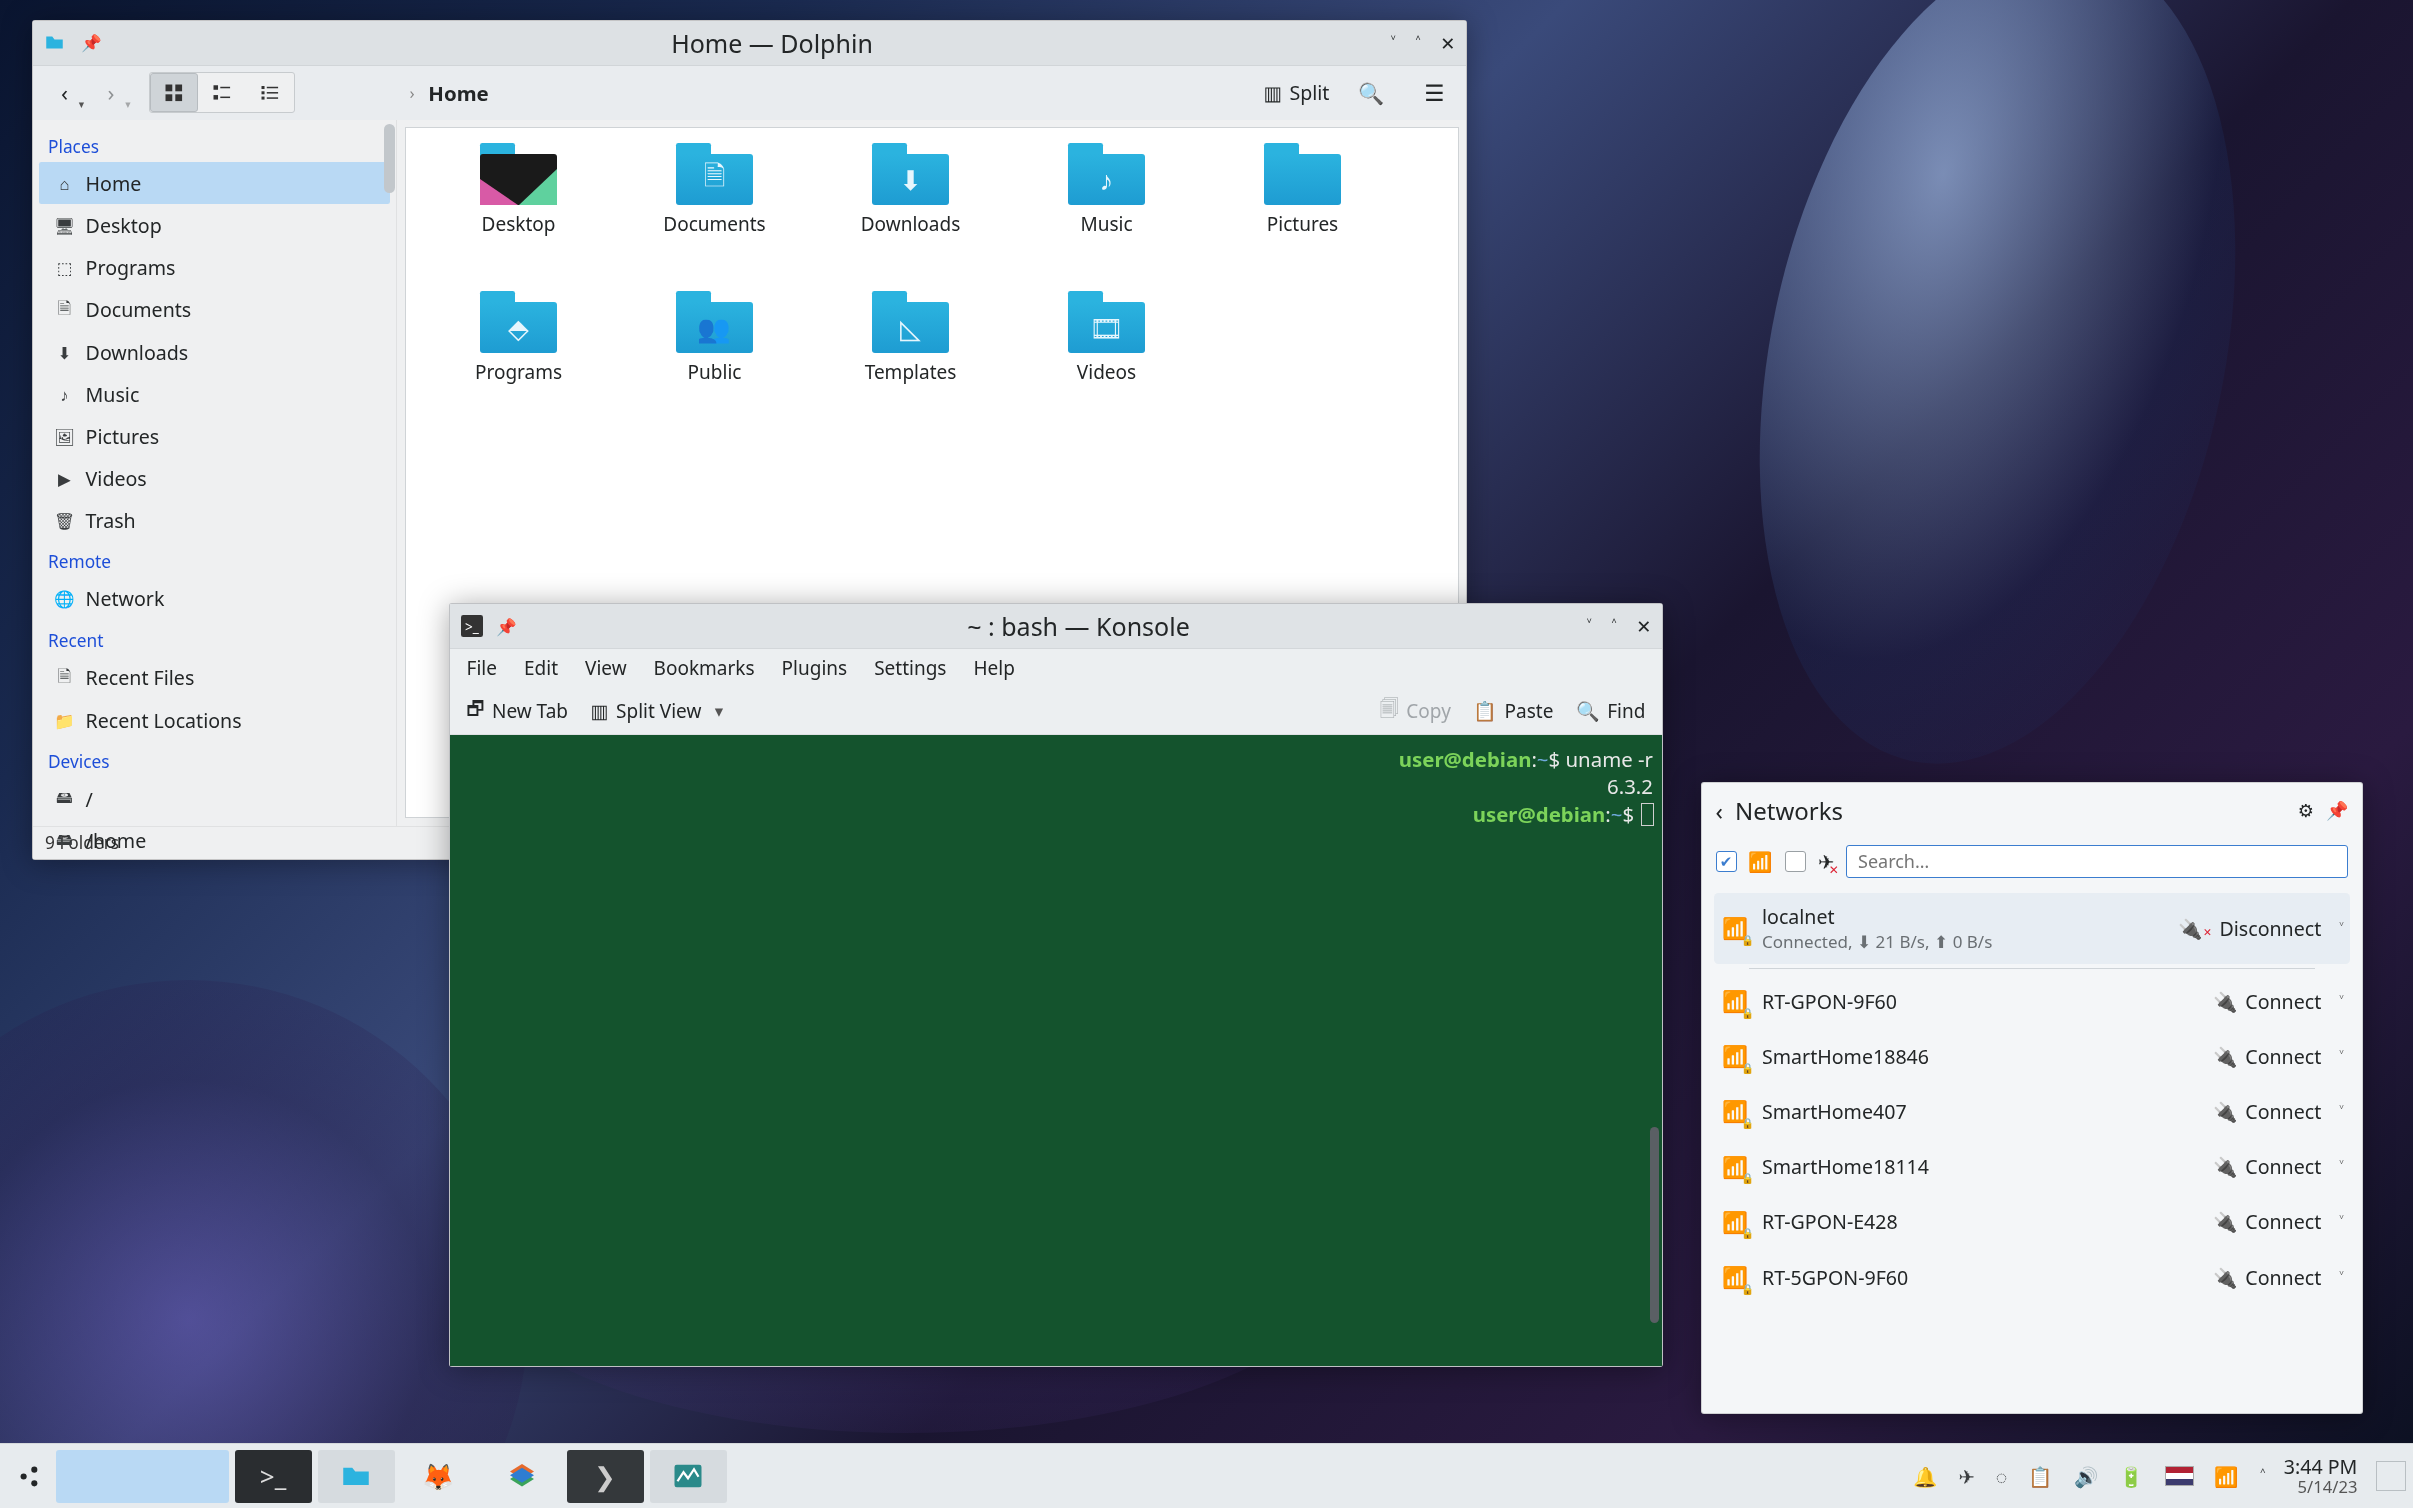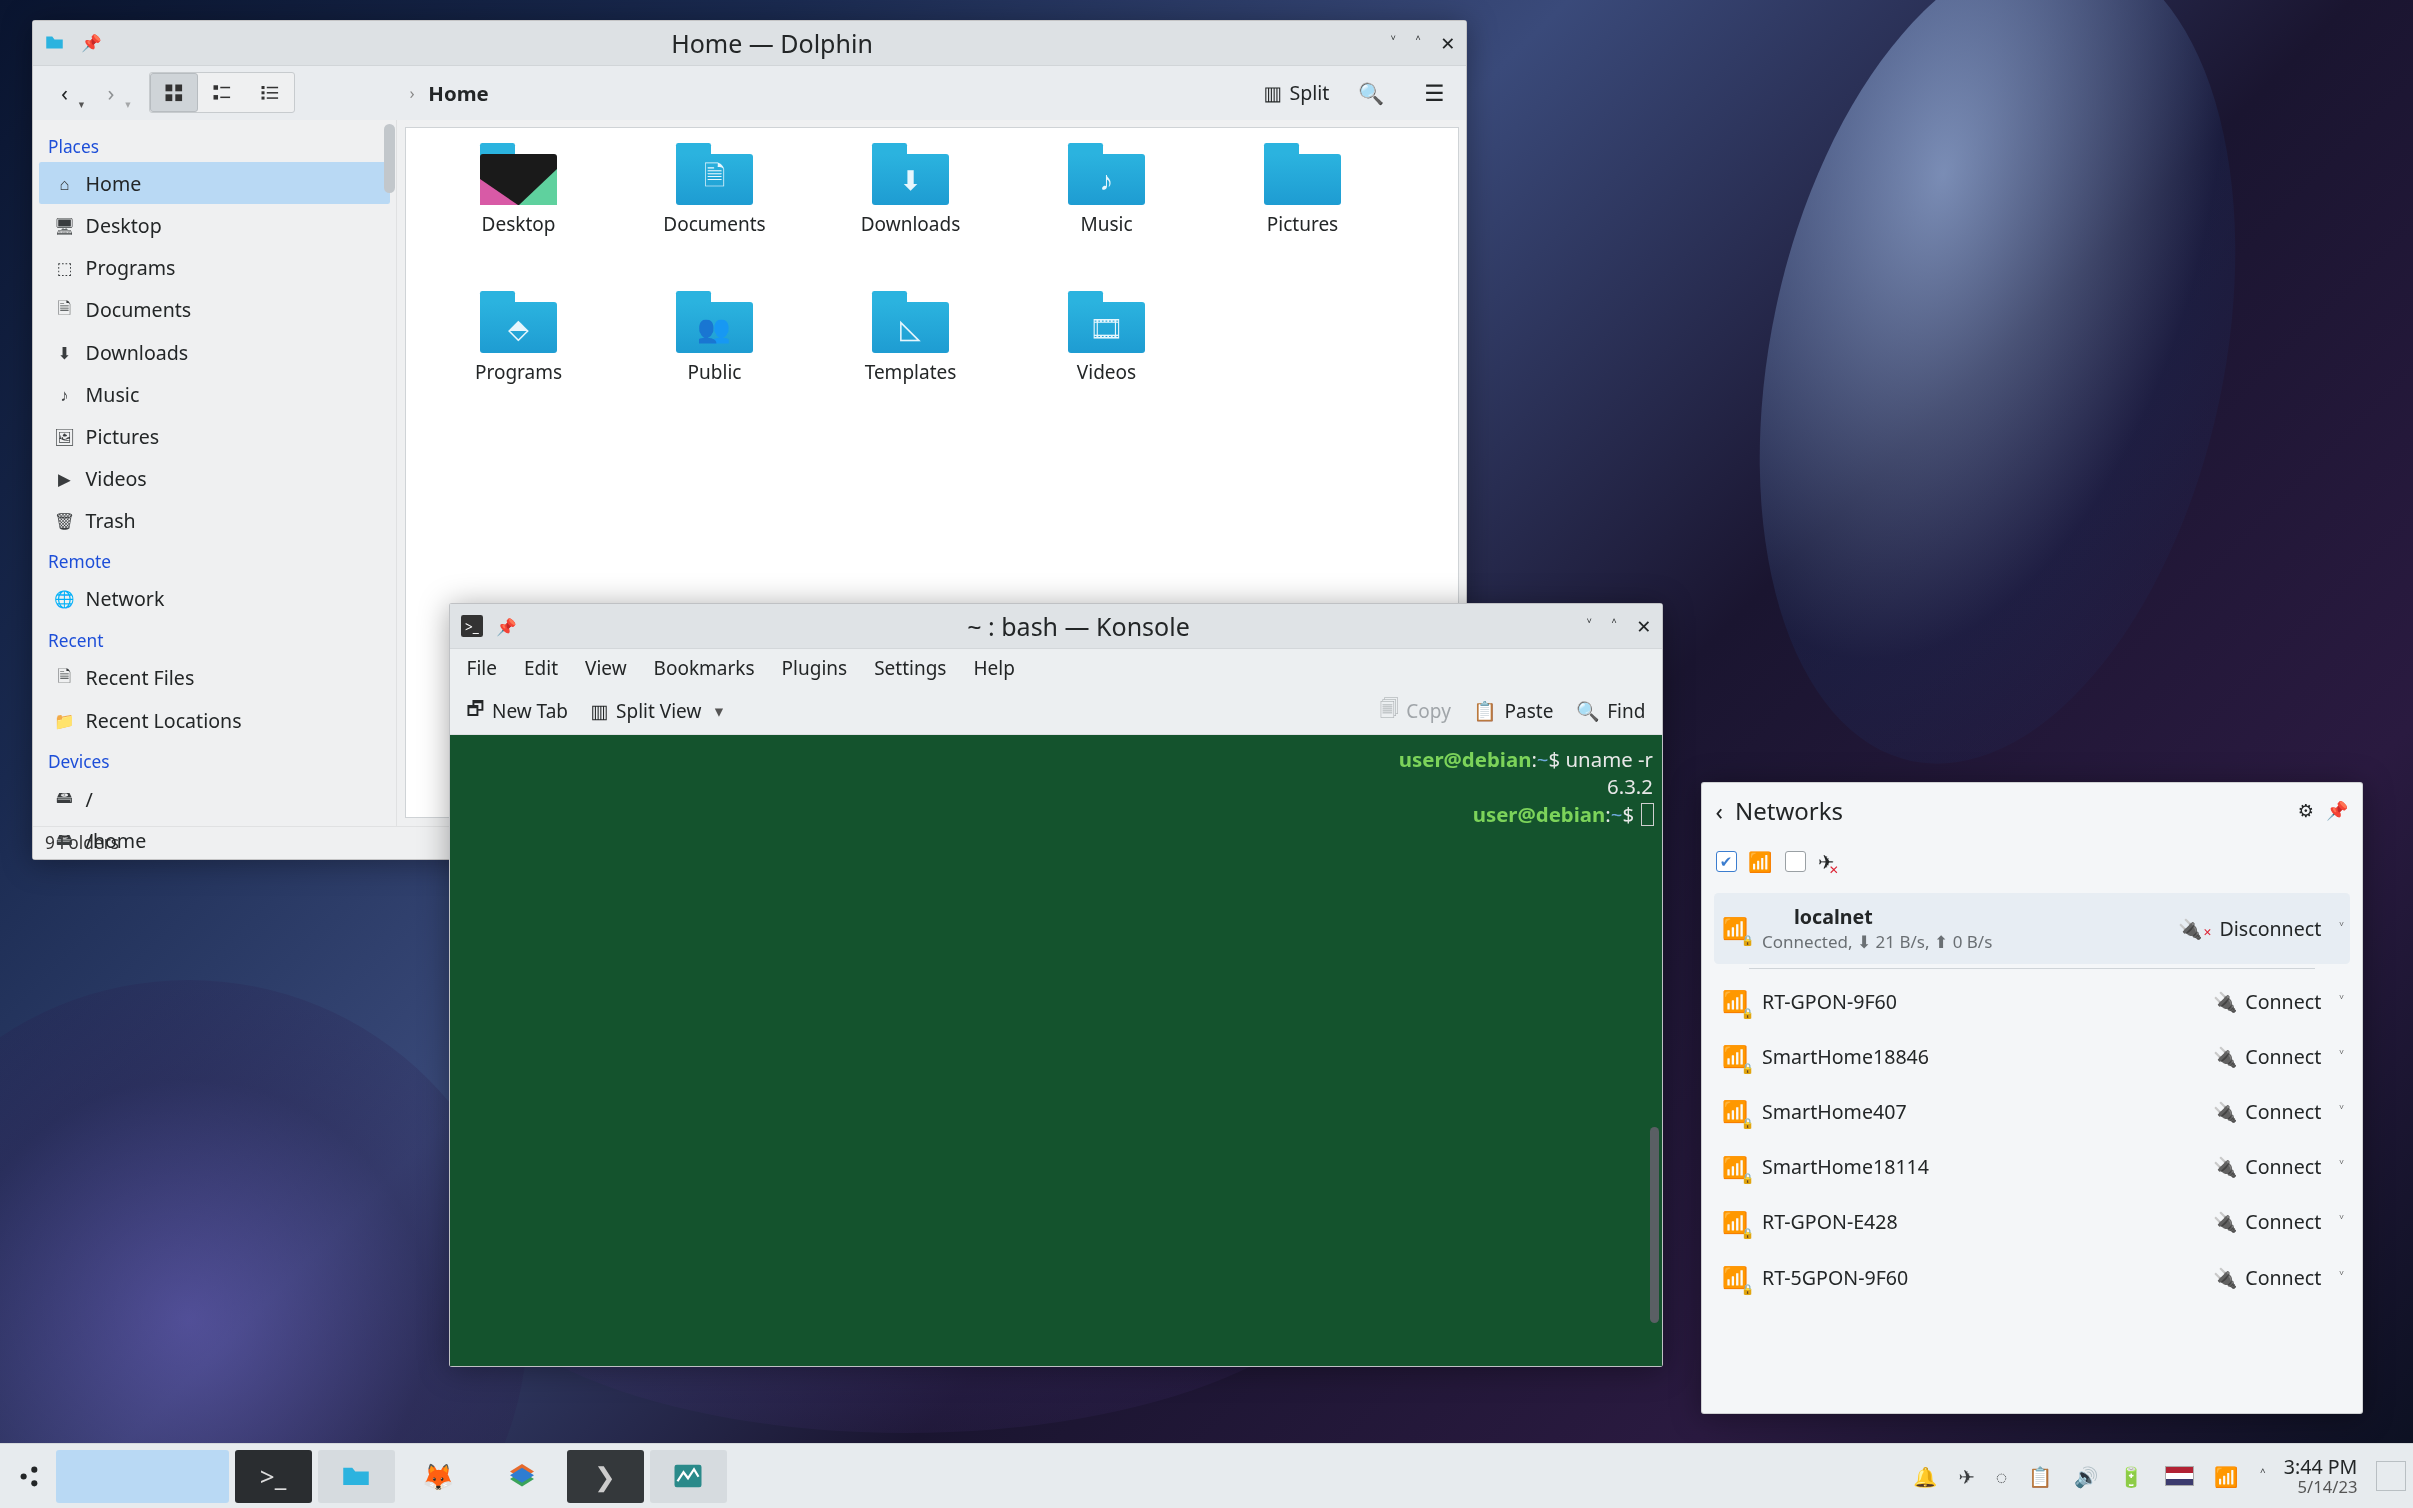--- a/index.html
+++ b/index.html
@@ -150,21 +150,21 @@
   background:#fff; color:#888;
 }
 .net-list { padding: 7.5px 12px; display:flex; flex-direction:column; }
 .net-row { display:flex; align-items:center; padding:13.6px 6px; gap:12px; border-radius:4.5px;}
 .net-row:first-child { background:#e7edf3; padding-top:10.6px; padding-bottom:10.6px;}
 .net-sep { height:0.8px; background:#cfd4d8; margin:4.5px 35px;}
 .wifi-ico { width:30px; text-align:center; font-size:21px; position:relative;}
 .wifi-ico .lock { position:absolute; bottom:-4.5px; right:-4.5px; font-size:10.6px;}
 .net-info { flex:1; display:flex; flex-direction:column; }
 .net-ssid { font-size:19.6px;}
-.net-ssid.bold { font-weight:700;margin-left:32px;}
+.net-ssid.bold { font-weight:400;}
 .net-sub { font-size:17px; color:#6a6f73;}
 .net-btn { display:flex; align-items:center; gap:7.5px; font-size:19.6px;}
 .chev-down { font-size:16.6px; color:#555; margin-left:6px;}
 
 
 #taskbar {
   position:absolute; left:0; right:0; bottom:0; height:65px;
   background:#e7ebee; display:flex; align-items:center; padding:0 7.5px;
   border-top:0.8px solid rgba(0,0,0,.08);
 }
@@ -484,20 +484,21 @@
     <span class="back">‹</span>
     <span class="title">Networks</span>
     <span class="ico">⚙</span>
     <span class="ico">📌</span>
   </div>
   <div class="net-filters">
     <div class="checkbox">✔</div>
     <span>📶</span>
     <div class="checkbox unchecked">✔</div>
     <span style="position:relative">✈<span style="color:#d23; position:absolute; right:-4.5px; bottom:-3px; font-size:12px;">✕</span></span>
+    <input class="net-search" placeholder="Search…" style="">
   </div>
   <div class="net-list">
     <div class="net-row">
       <div class="wifi-ico"><span>📶</span><span class="lock">🔒</span></div>
       <div class="net-info">
         <span class="net-ssid bold">localnet</span>
         <span class="net-sub">Connected, ⬇ 21 B/s, ⬆ 0 B/s</span>
       </div>
       <div class="net-btn">
           <span style="color:#666">🔌<span style="color:#d23;font-size:10.6px">✕</span></span>

